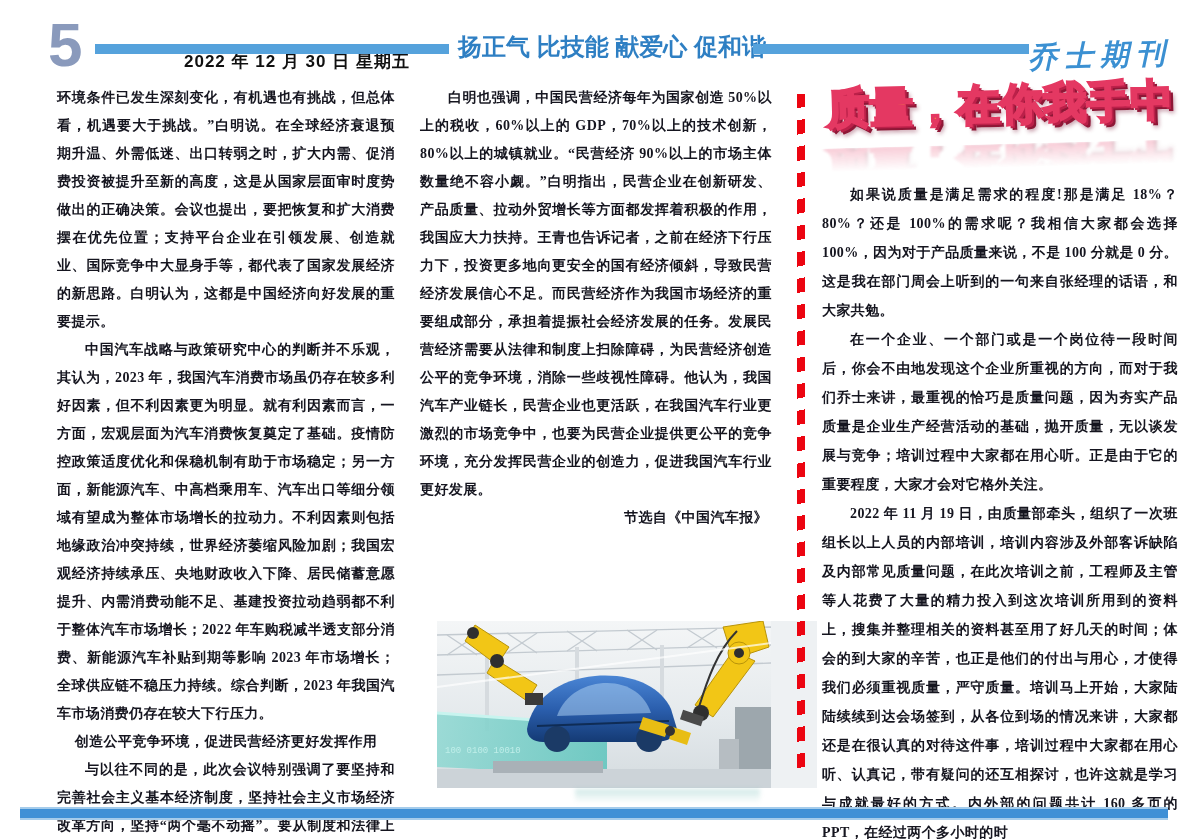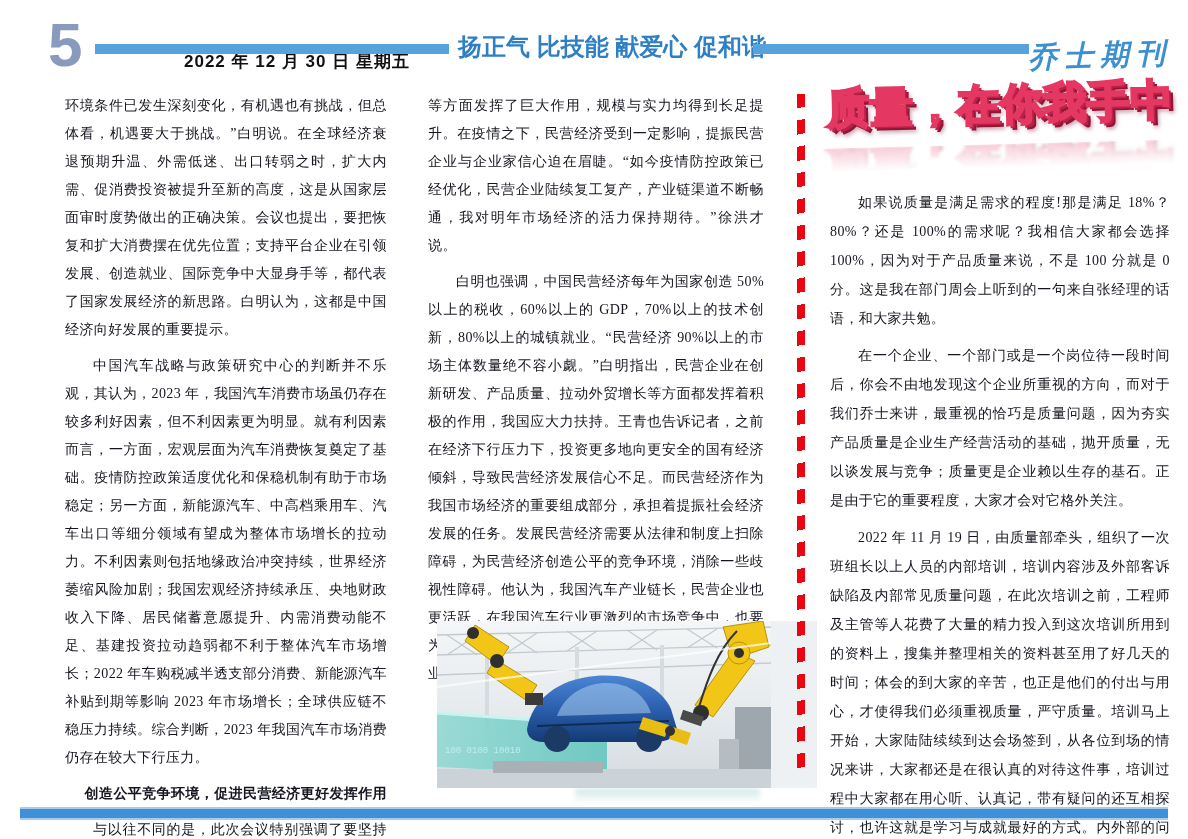--- a/index.html
+++ b/index.html
@@ -16,26 +16,26 @@
   .hbar-right{left:753px;width:276px;}
   .slogan{position:absolute;left:458px;top:31px;width:292px;text-align:center;
         font-family:"Liberation Sans",sans-serif;font-size:24px;font-weight:bold;
         color:#2e7fc3;white-space:nowrap;letter-spacing:0px;}
   .masthead{position:absolute;left:1028px;top:36px;font-size:29px;font-weight:bold;
         font-style:italic;color:#3b90d2;letter-spacing:7px;white-space:nowrap;
         transform:rotate(-2deg);}
 
   
   .col{position:absolute;font-size:14px;line-height:28px;text-align:justify;letter-spacing:0.4px;}
-  .col p{margin:8px;text-indent:2em;}
+  .col p{margin:0;text-indent:2em;font-weight:bold;}
   .col p.cont{text-indent:0;}
   .col-left{left:57px;top:84px;width:338px;}
   .col-mid{left:420px;top:84px;width:352px;}
   .col-right{left:822px;top:88px;width:356px;line-height:29px;}
-  .subhead{font-weight:bold;text-align:right;text-indent:0 !important;}
+  .subhead{font-weight:bold;text-align:center;text-indent:0 !important;}
   .byline{font-weight:bold;text-align:right;text-indent:0 !important;padding-right:4px;}
 
   
   .red-divider{position:absolute;left:797px;top:94px;width:8px;height:678px;
         background:repeating-linear-gradient(170deg,
           #ec0511 0px,#ec0511 14px,
           rgba(255,255,255,0) 14px,rgba(255,255,255,0) 26px);}
 
   
   .headline-area{position:relative;height:92px;margin-bottom:0;}
@@ -76,21 +76,20 @@
 
   <div class="col col-left">
     <p class="cont">环境条件已发生深刻变化，有机遇也有挑战，但总体看，机遇要大于挑战。”白明说。在全球经济衰退预期升温、外需低迷、出口转弱之时，扩大内需、促消费投资被提升至新的高度，这是从国家层面审时度势做出的正确决策。会议也提出，要把恢复和扩大消费摆在优先位置；支持平台企业在引领发展、创造就业、国际竞争中大显身手等，都代表了国家发展经济的新思路。白明认为，这都是中国经济向好发展的重要提示。</p>
     <p>中国汽车战略与政策研究中心的判断并不乐观，其认为，2023 年，我国汽车消费市场虽仍存在较多利好因素，但不利因素更为明显。就有利因素而言，一方面，宏观层面为汽车消费恢复奠定了基础。疫情防控政策适度优化和保稳机制有助于市场稳定；另一方面，新能源汽车、中高档乘用车、汽车出口等细分领域有望成为整体市场增长的拉动力。不利因素则包括地缘政治冲突持续，世界经济萎缩风险加剧；我国宏观经济持续承压、央地财政收入下降、居民储蓄意愿提升、内需消费动能不足、基建投资拉动趋弱都不利于整体汽车市场增长；2022 年车购税减半透支部分消费、新能源汽车补贴到期等影响 2023 年市场增长；全球供应链不稳压力持续。综合判断，2023 年我国汽车市场消费仍存在较大下行压力。</p>
     <p class="subhead">创造公平竞争环境，促进民营经济更好发挥作用</p>
     <p>与以往不同的是，此次会议特别强调了要坚持和完善社会主义基本经济制度，坚持社会主义市场经济改革方向，坚持“两个毫不动摇”。要从制度和法律上把对国企民企平等对待的要求落下来，从政策和舆论上鼓励支持民营经济和民营企业发展壮大。依法保护民营企业产权和企业家权益。</p>
 
   </div>
 
   <div class="col col-mid">
-    <p class="cont">等方面发挥了巨大作用，规模与实力均得到长足提升。在疫情之下，民营经济受到一定影响，提振民营企业与企业家信心迫在眉睫。“如今疫情防控政策已经优化，民营企业陆续复工复产，产业链渠道不断畅通，我对明年市场经济的活力保持期待。”徐洪才说。</p>
     <p>白明也强调，中国民营经济每年为国家创造 50%以上的税收，60%以上的 GDP，70%以上的技术创新，80%以上的城镇就业。“民营经济 90%以上的市场主体数量绝不容小觑。”白明指出，民营企业在创新研发、产品质量、拉动外贸增长等方面都发挥着积极的作用，我国应大力扶持。王青也告诉记者，之前在经济下行压力下，投资更多地向更安全的国有经济倾斜，导致民营经济发展信心不足。而民营经济作为我国市场经济的重要组成部分，承担着提振社会经济发展的任务。发展民营经济需要从法律和制度上扫除障碍，为民营经济创造公平的竞争环境，消除一些歧视性障碍。他认为，我国汽车产业链长，民营企业也更活跃，在我国汽车行业更激烈的市场竞争中，也要为民营企业提供更公平的竞争环境，充分发挥民营企业的创造力，促进我国汽车行业更好发展。</p>
     <p class="byline">节选自《中国汽车报》</p>
   </div>
 
   <div class="photo">
     <svg width="334" height="167" viewBox="0 0 334 167" xmlns="http://www.w3.org/2000/svg">
       <defs>
         <linearGradient id="bgG" x1="0" y1="0" x2="0" y2="1">
           <stop offset="0" stop-color="#f4f6f7"></stop>
             <stop offset="0.6" stop-color="#e4e9ec"></stop>
@@ -177,18 +176,18 @@
   <div class="photo-reflection"></div>
 
   <div class="red-divider"></div>
 
   <div class="col col-right">
     <div class="headline-area">
       <div class="headline">质量，在你我手中</div>
       <div class="headline reflect">质量，在你我手中</div>
     </div>
     <p>如果说质量是满足需求的程度!那是满足 18%？80%？还是 100%的需求呢？我相信大家都会选择 100%，因为对于产品质量来说，不是 100 分就是 0 分。这是我在部门周会上听到的一句来自张经理的话语，和大家共勉。</p>
-    <p>在一个企业、一个部门或是一个岗位待一段时间后，你会不由地发现这个企业所重视的方向，而对于我们乔士来讲，最重视的恰巧是质量问题，因为夯实产品质量是企业生产经营活动的基础，抛开质量，无以谈发展与竞争；质量更是企业赖以生存的基石。正是由于它的重要程度，大家才会对它格外关注。</p>
+    <p>在一个企业、一个部门或是一个岗位待一段时间后，你会不由地发现这个企业所重视的方向，而对于我们乔士来讲，最重视的恰巧是质量问题，因为夯实产品质量是企业生产经营活动的基础，抛开质量，无以谈发展与竞争；培训过程中大家都在用心听。正是由于它的重要程度，大家才会对它格外关注。</p>
     <p>2022 年 11 月 19 日，由质量部牵头，组织了一次班组长以上人员的内部培训，培训内容涉及外部客诉缺陷及内部常见质量问题，在此次培训之前，工程师及主管等人花费了大量的精力投入到这次培训所用到的资料上，搜集并整理相关的资料甚至用了好几天的时间；体会的到大家的辛苦，也正是他们的付出与用心，才使得我们必须重视质量，严守质量。培训马上开始，大家陆陆续续到达会场签到，从各位到场的情况来讲，大家都还是在很认真的对待这件事，培训过程中大家都在用心听、认真记，带有疑问的还互相探讨，也许这就是学习与成就最好的方式。内外部的问题共计 160 多页的 PPT，在经过两个多小时的时</p>
   </div>
 
   <div class="footer-bar"></div>
 </div>
 
 </body></html>

